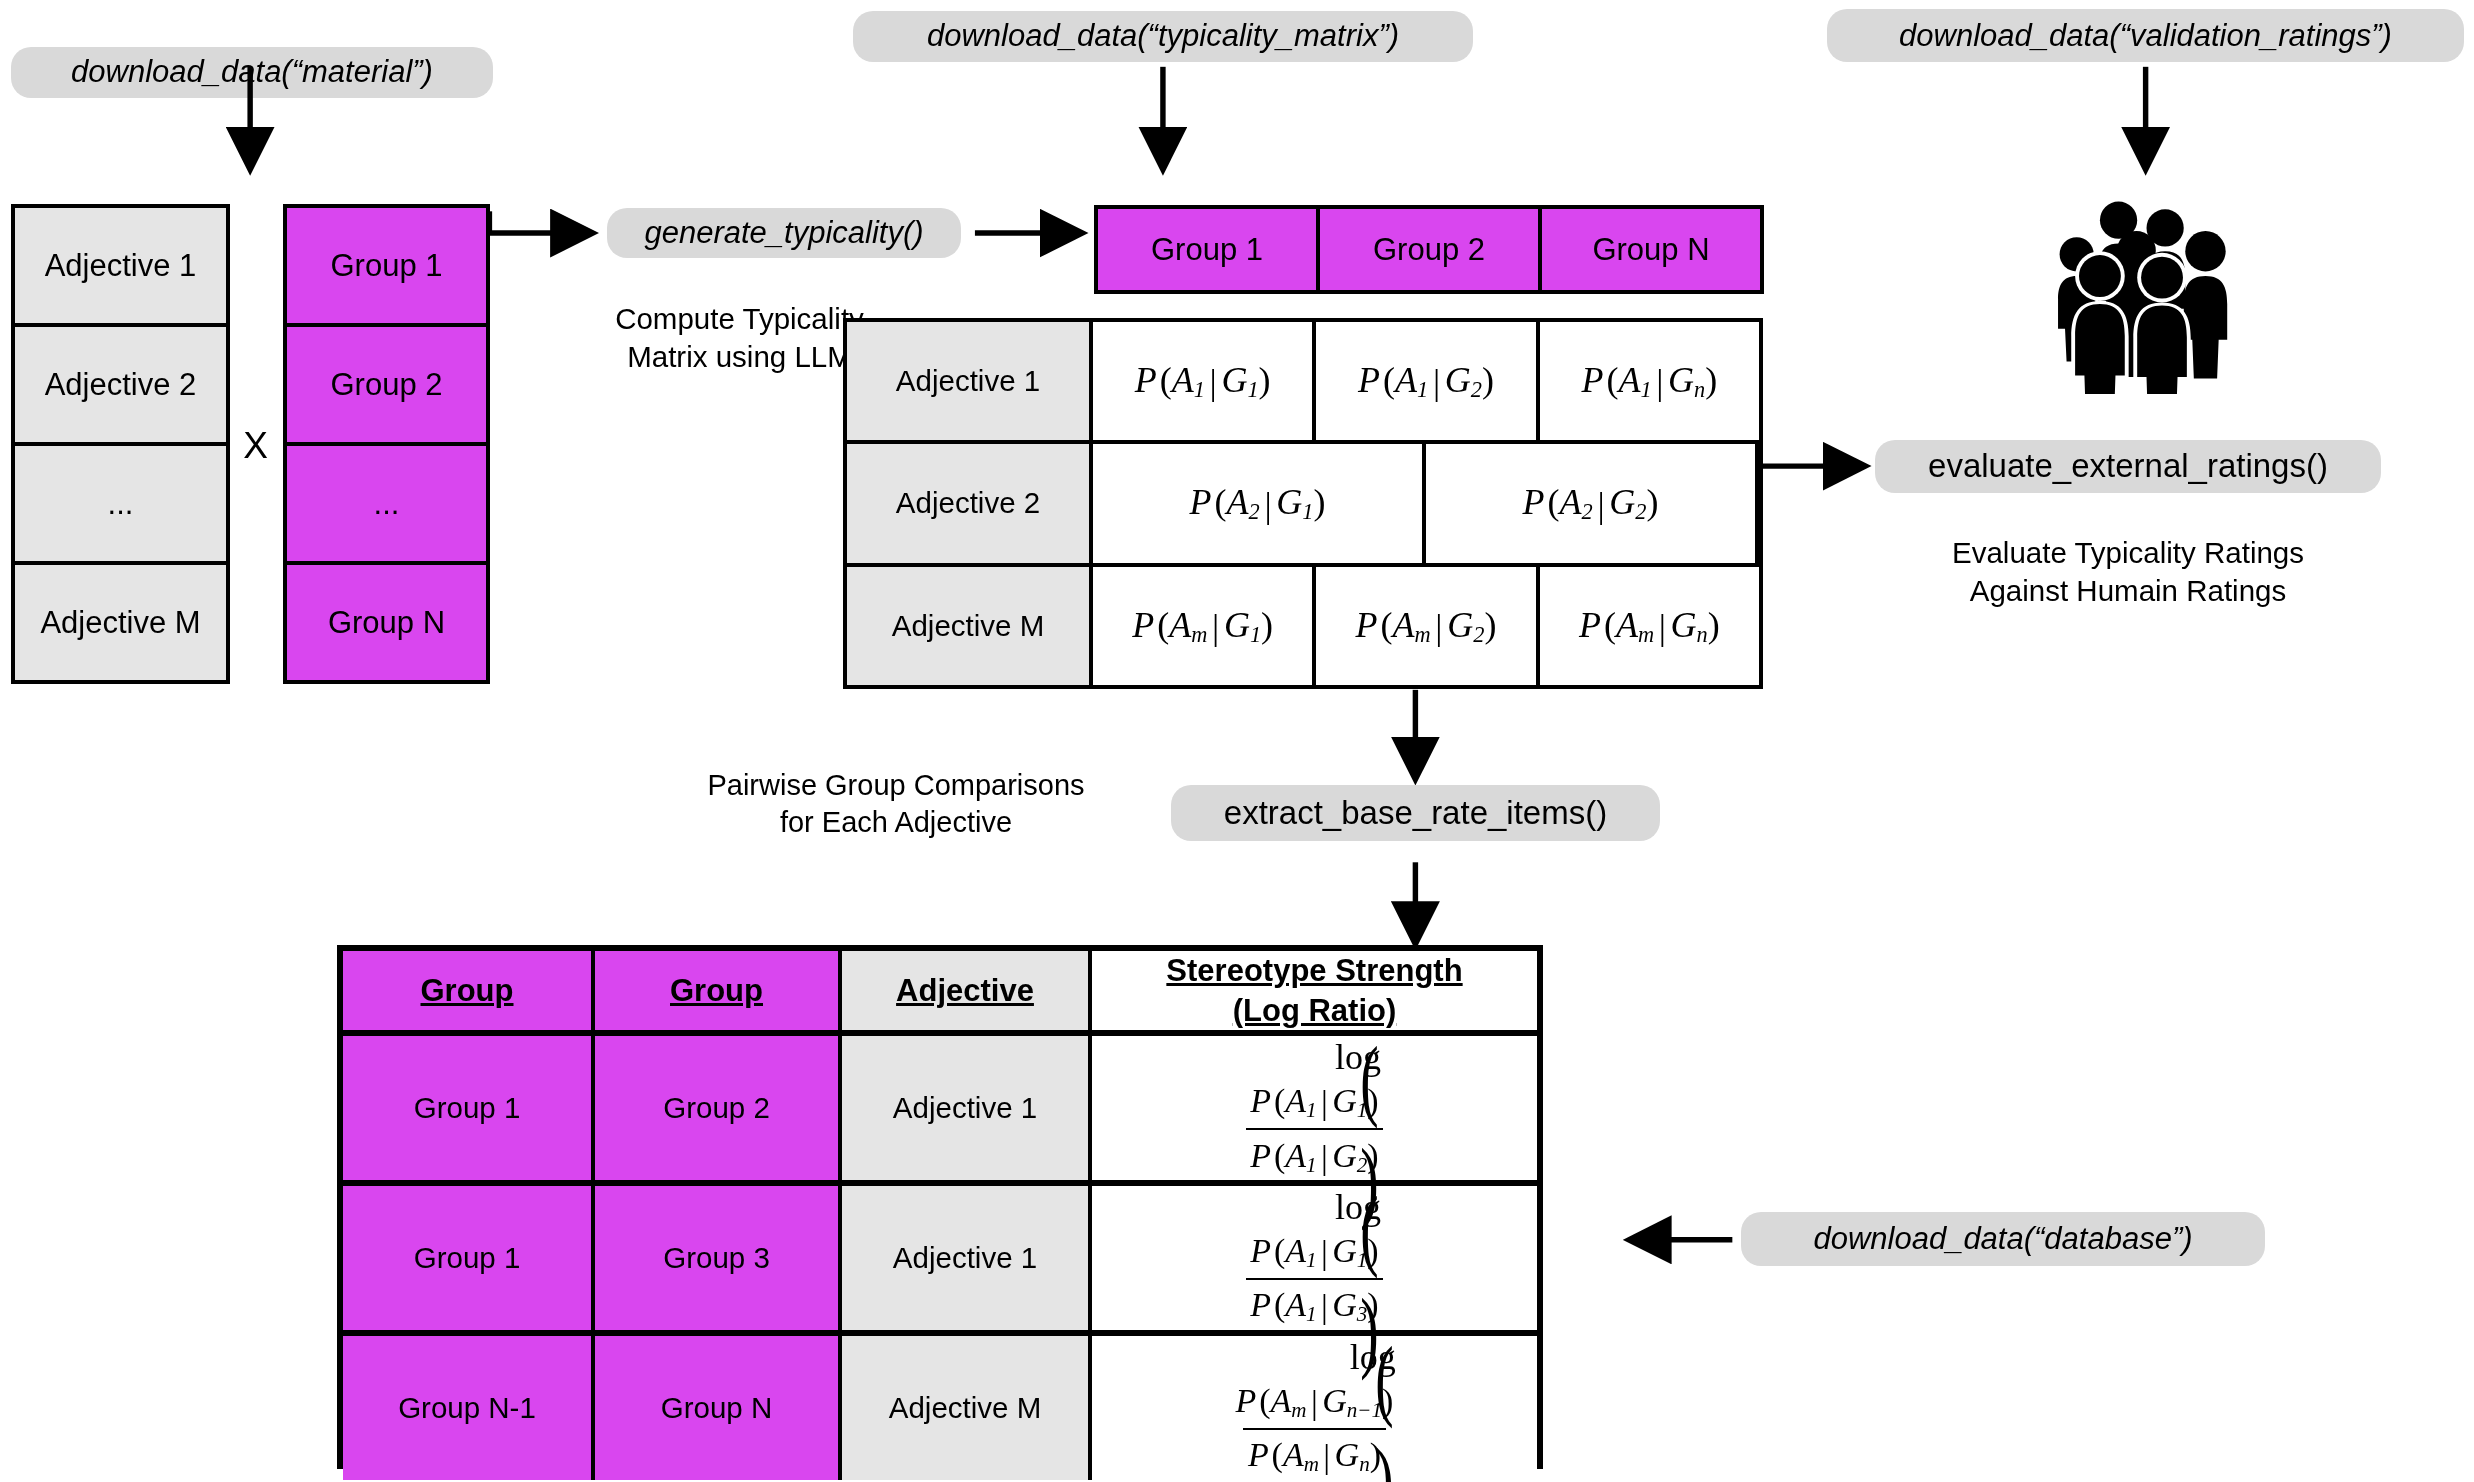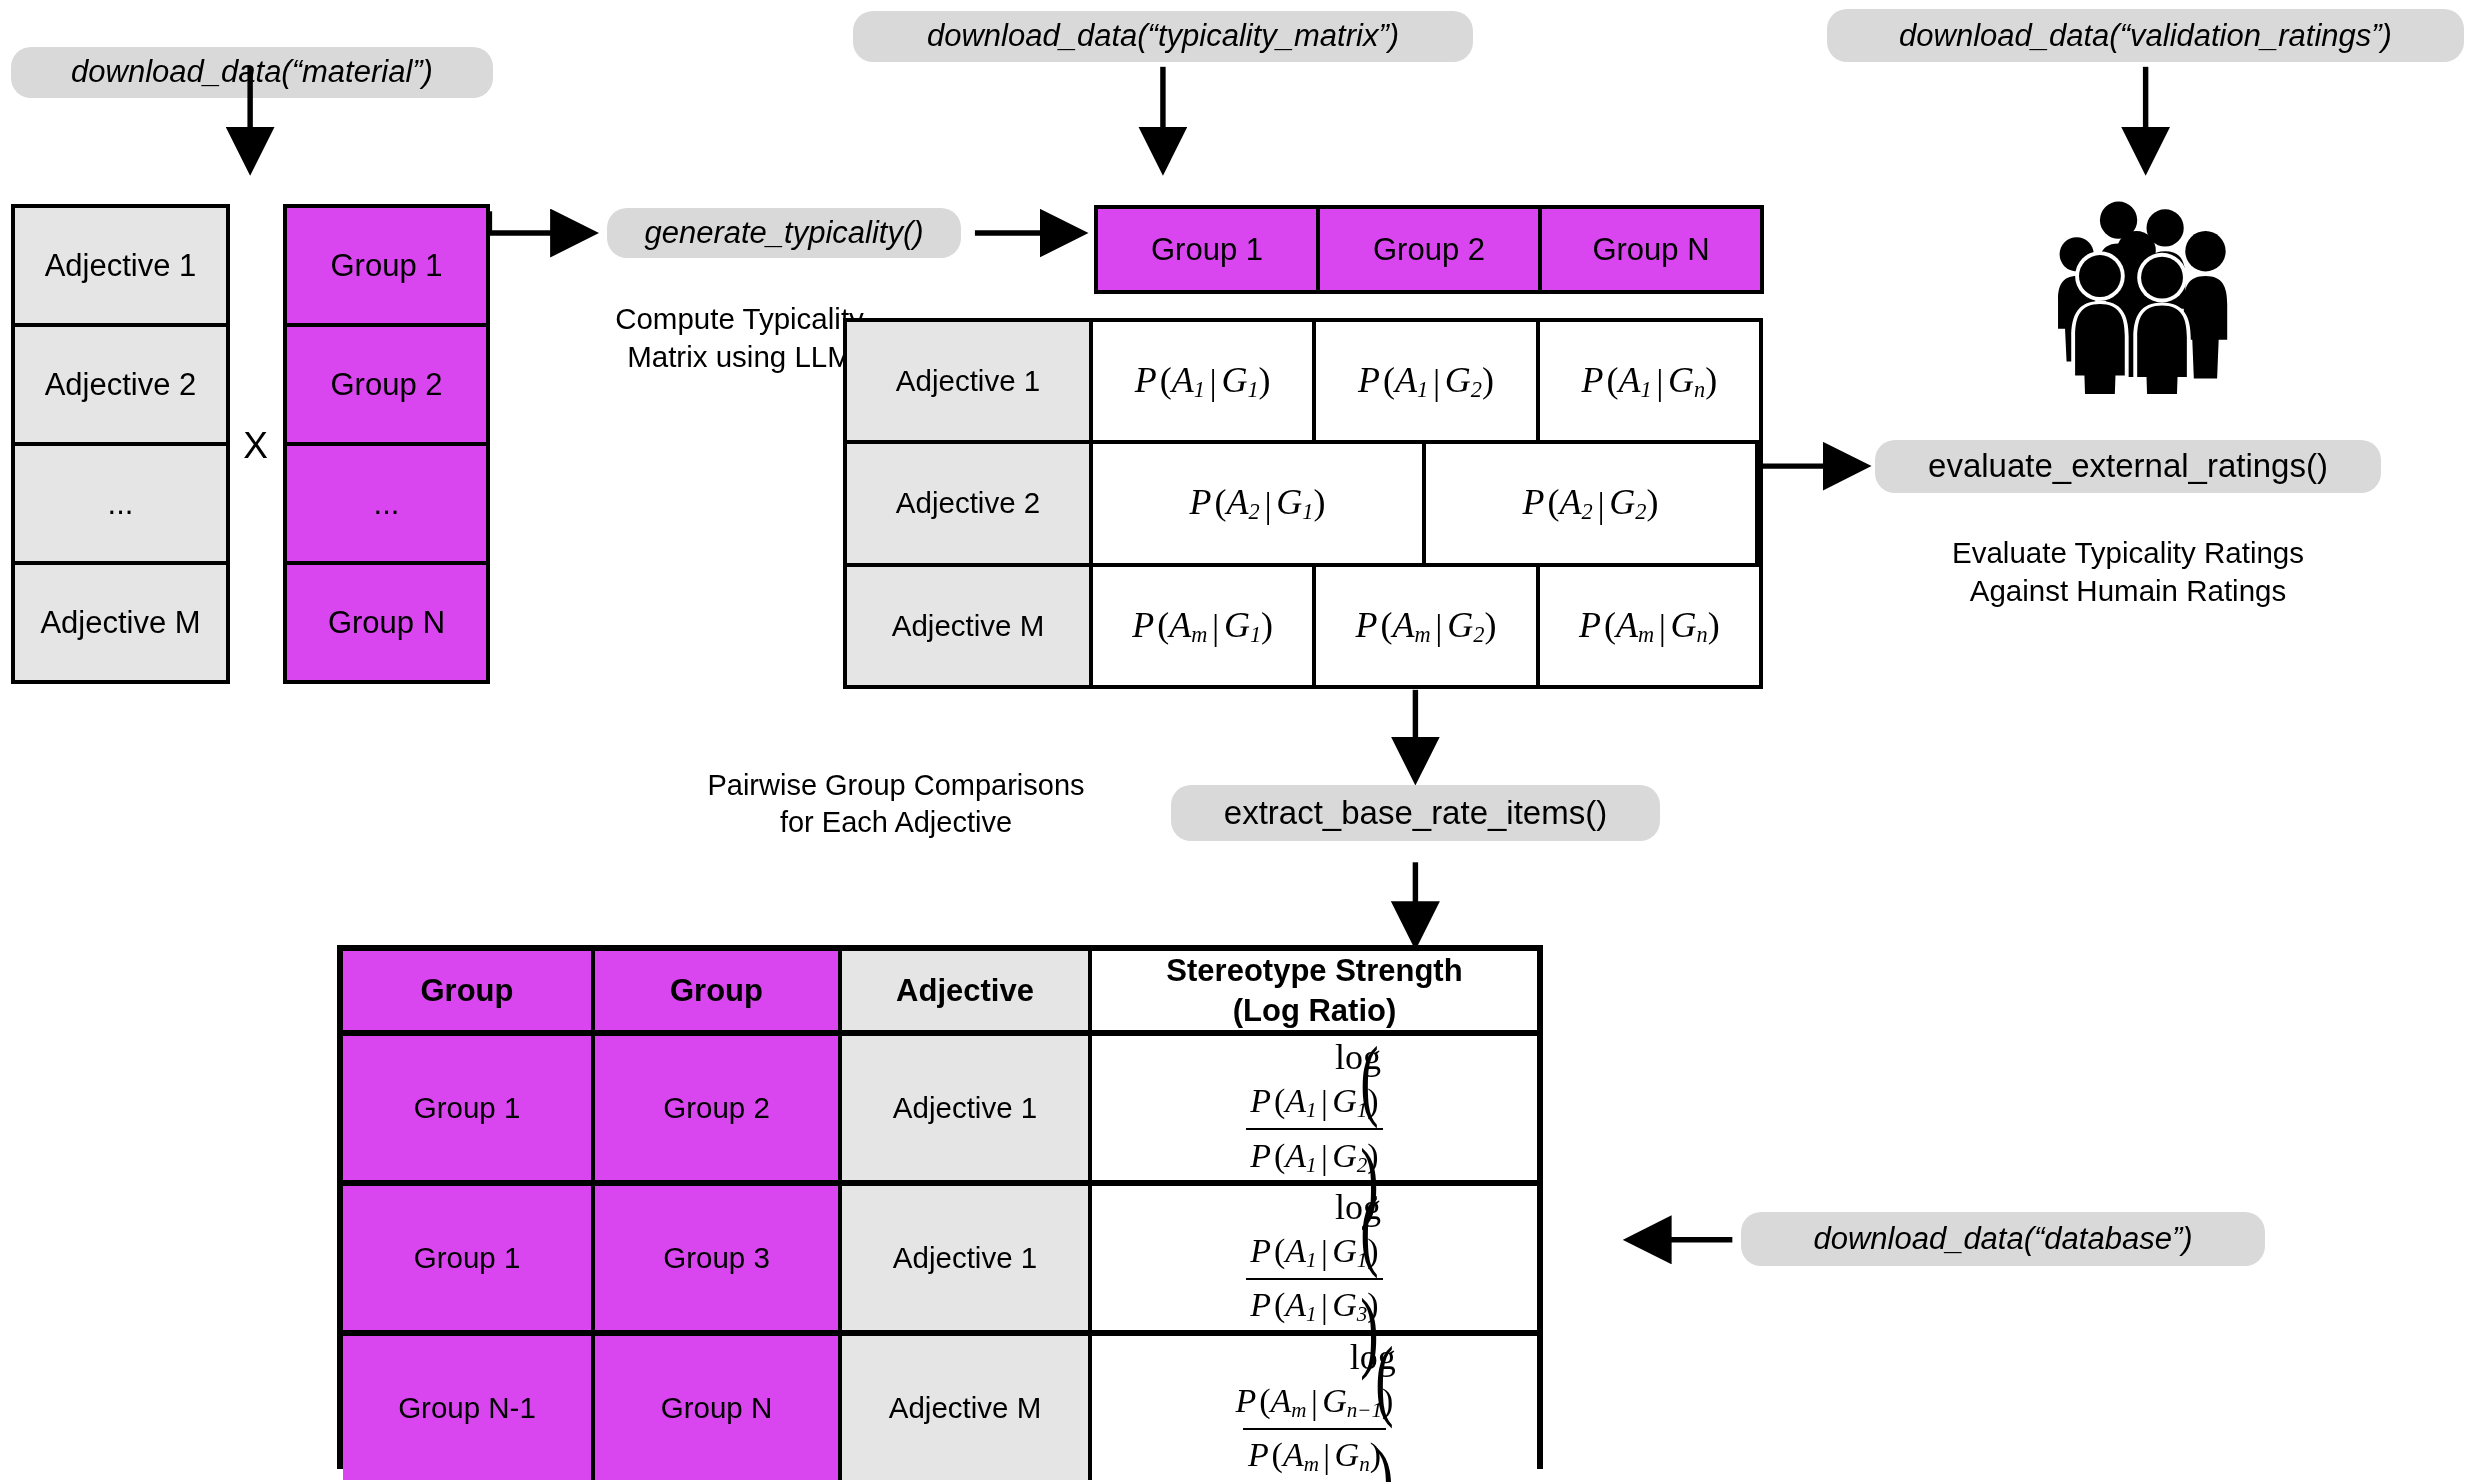--- a/index.html
+++ b/index.html
@@ -205,21 +205,21 @@
 <div class="abs caption" style="left:1875px;top:534px;width:506px;font-size:29.5px;">Evaluate Typicality Ratings
 Against Humain Ratings</div>
 
 <div class="abs caption" style="left:663px;top:767px;width:466px;font-size:29px;text-align:center;">Pairwise Group Comparisons
 for Each Adjective</div>
 
 <div class="abs pill" style="left:1171px;top:785px;width:489px;height:56px;font-size:33px;">extract_base_rate_items()</div>
 
 <div class="abs" style="left:337px;top:945px;width:1206px;height:524px;border:6.2px solid #000;box-sizing:border-box;display:flex;flex-direction:column;">
 
-  <div style="height:141px;display:flex;border-bottom:6.2px solid #000;">
+  <div style="height:141px;display:flex;border-bottom:6.2px solid #000;text-decoration:underline;">
     <div class="cellbox tan bold" style="width:252px;border:none;border-right:4.7px solid #000;font-size:31px;">Group</div>
     <div class="cellbox tan bold" style="width:247px;border:none;border-right:4.7px solid #000;font-size:31px;">Group</div>
     <div class="cellbox blue bold" style="width:250px;border:none;border-right:4.7px solid #000;font-size:31px;">Adjective</div>
     <div class="cellbox white bold caption" style="flex:1;border:none;font-size:31px;display:flex;align-items:center;justify-content:center;">Stereotype Strength
 (Log Ratio)</div>
   </div>
 
   <div style="flex:1;display:flex;border-bottom:6.2px solid #000;">
     <div class="cellbox tan" style="width:252px;border:none;border-right:4.7px solid #000;font-size:29.5px;">Group 1</div>
     <div class="cellbox tan" style="width:247px;border:none;border-right:4.7px solid #000;font-size:29.5px;">Group 2</div>

